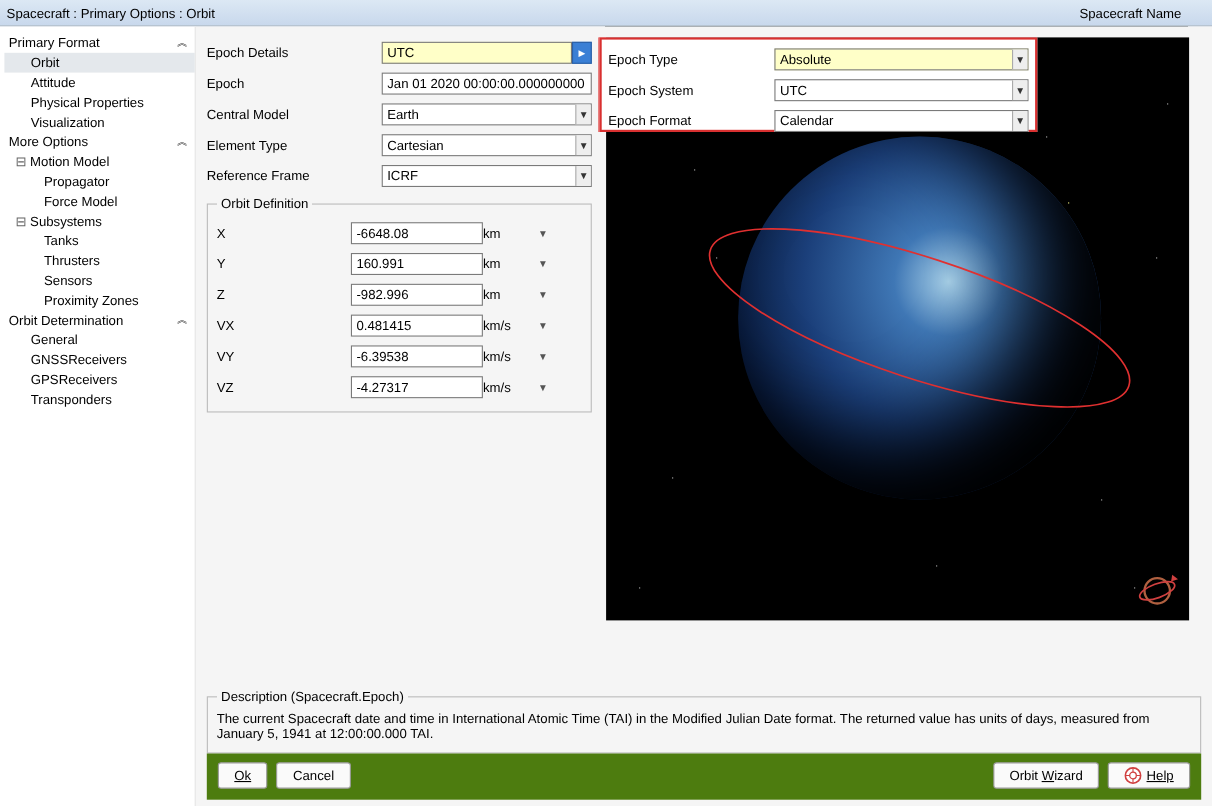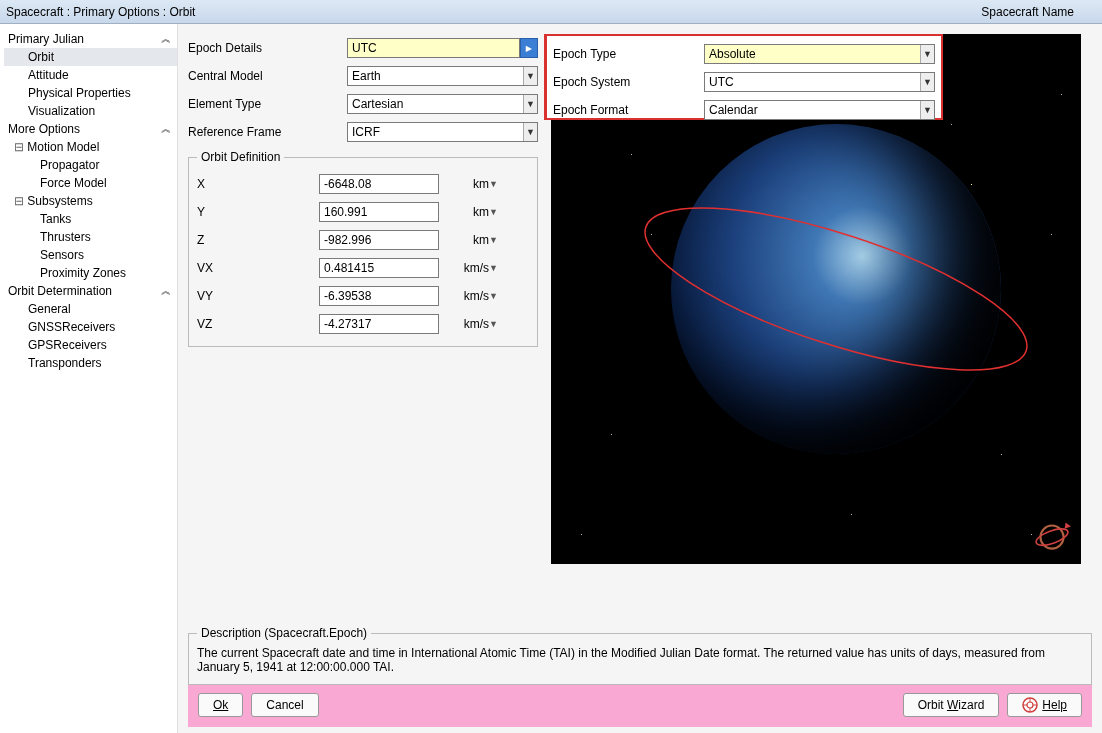--- a/index.html
+++ b/index.html
@@ -32,60 +32,60 @@
 .combo { display: flex; align-items: center; justify-content: space-between; cursor: pointer; }
 .combo.hy { background: #ffffc8; }
 .combo .caret { width: 14px; text-align: center; color: #333; font-size: 9px; border-left: 1px solid #aaa; margin-right: -4px; height: 100%; display: flex; align-items: center; justify-content: center; background: #eee; }
 .arrow-btn { width: 20px; height: 20px; background: #3a7fd5; color: #fff; display: flex; align-items: center; justify-content: center; font-size: 8px; border: 1px solid #2a5fa5; cursor: pointer; }
 
 fieldset.orbit-def { border: 1px solid #bbb; margin-top: 4px; padding: 6px 8px 8px 8px; }
 fieldset.orbit-def legend { padding: 0 4px; font-size: 12px; }
 .od-row { display: flex; align-items: center; height: 28px; }
 .od-row .lbl { width: 122px; }
 .od-row .txt { width: 120px; }
-.od-row .unit { width: 50px; text-align: right; }
+.od-row .unit { width: 50px; text-align: left; }
 .od-row .ucaret { width: 14px; color: #555; font-size: 9px; cursor: pointer; }
 
 .popup { border: 2px solid #d93030; background: #fff; padding: 4px 6px 4px 6px; width: 398px; height: 86px; }
 .popup .form-row .lbl { width: 122px; }
 .popup .combo { height: 20px; }
 .popup .combo.hy-sel { background: #ffffc8; }
 
 .viewer { position: relative; width: 530px; height: 530px; background: #000; margin-left: 6px; overflow: hidden; }
 .stars { position: absolute; inset: 0; }
 .star { position: absolute; width: 1px; height: 1px; background: #bbb; }
 .earth { position: absolute; left: 120px; top: 90px; width: 330px; height: 330px; border-radius: 50%; background: radial-gradient(circle at 58% 40%, #a7d0e8 0%, #3f77b5 18%, #1b3f7a 48%, #081a3c 72%, #000 100%); box-shadow: inset -60px -40px 80px #000; }
 .orbit-svg { position: absolute; inset: 0; }
 .globe-icon { position: absolute; right: 8px; bottom: 8px; width: 42px; height: 42px; }
 .globe-icon svg { width: 100%; height: 100%; }
 
 .desc-area { margin-top: auto; }
 fieldset.desc { border: 1px solid #bbb; padding: 6px 8px 10px 8px; }
 fieldset.desc legend { padding: 0 4px; }
 
-.btnbar { display: flex; align-items: flex-end; gap: 8px; padding: 8px 10px 10px 10px; background: #f9a8d4; }
+.btnbar { display: flex; align-items: flex-end; gap: 8px; padding: 8px 10px 10px 10px; background: #4d7c0f; }
 .btn { height: 24px; padding: 0 14px; border: 1px solid #999; background: #fafafa; border-radius: 3px; cursor: pointer; display: flex; align-items: center; }
 .btn .ul { text-decoration: underline; }
 .btnbar .gap { flex: 1; }
 .help-icon { width: 16px; height: 16px; display: inline-block; margin-right: 4px; }
 .help-icon svg { width: 100%; height: 100%; }
 </style>
 </head>
 <body>
 
 <div class="titlebar">
   <span class="title">Spacecraft : Primary Options : Orbit</span>
   <span class="spacer"></span>
   <span class="sc-label">Spacecraft Name</span>
 </div>
 
 <div class="main">
   <div class="sidebar">
     <div class="section-header">
-        <span class="h-label">Primary Julian</span>
+        <span class="h-label">Primary Format</span>
         <span class="chev">︽</span>
       </div>
     <div class="tree-item selected">Orbit</div>
     <div class="tree-item">Attitude</div>
     <div class="tree-item">Physical Properties</div>
     <div class="tree-item">Visualization</div>
 
     <div class="section-header">
         <span class="h-label">More Options</span>
         <span class="chev">︽</span>
@@ -113,20 +113,26 @@
     <div class="content-top">
       <div class="form-col">
         <div class="form-row">
           <span class="lbl">Epoch Details</span>
           <div class="fld">
             <div class="combo hy">
                 <span>UTC</span>
               </div>
             <div class="arrow-btn">▶</div>
           </div>
+        </div>
+        <div class="form-row">
+          <span class="lbl">Epoch</span>
+          <div class="fld">
+              <input class="txt" type="text" value="Jan 01 2020 00:00:00.000000000" style="">
+            </div>
         </div>
         <div class="form-row">
           <span class="lbl">Central Model</span>
           <div class="fld">
               <div class="combo">
                 <span>Earth</span>
                 <span class="caret">▼</span>
               </div>
             </div>
         </div>

